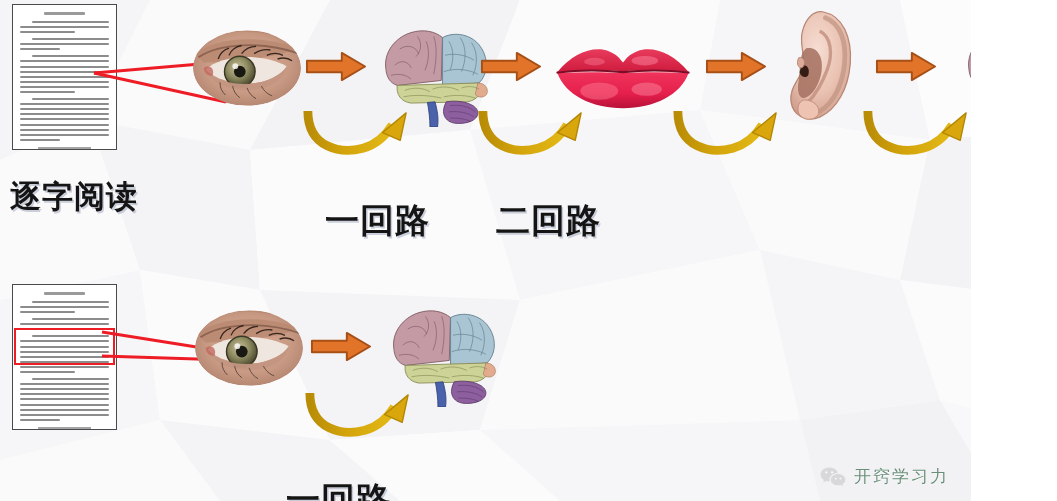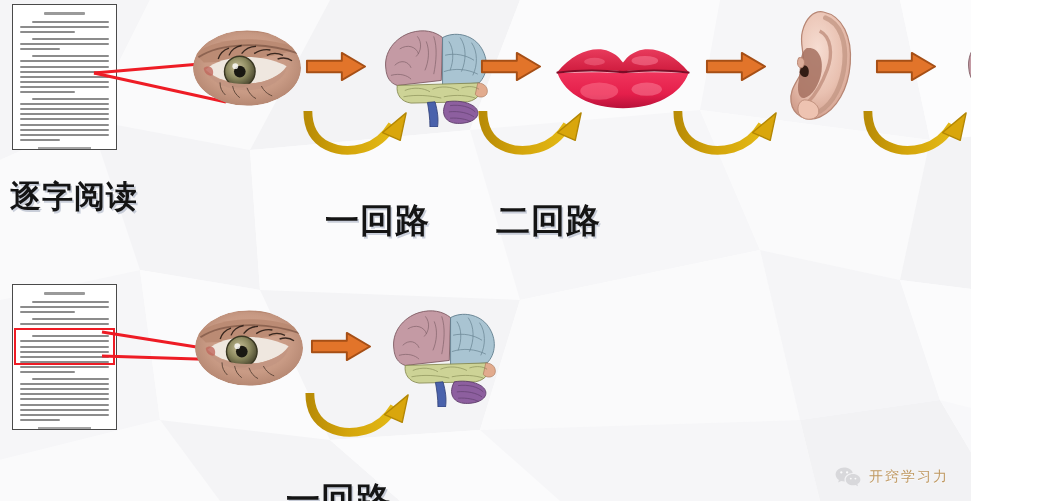--- a/index.html
+++ b/index.html
@@ -90,22 +90,22 @@
     position: absolute;
     right: 22px;
     bottom: 13px;
     display: flex;
     align-items: center;
     gap: 8px;
     z-index: 9;
     opacity: .62;
   }
   #watermark .wm-text {
-    font-size: 14px;
-    color: #a16207;
+    font-size: 17px;
+    color: #14532d;
     letter-spacing: 2px;
     font-weight: 400;
     text-shadow: 0 1px 0 #ffffff;
   }
 </style>
 </head>
 <body>
 
 <div id="slide">
 

